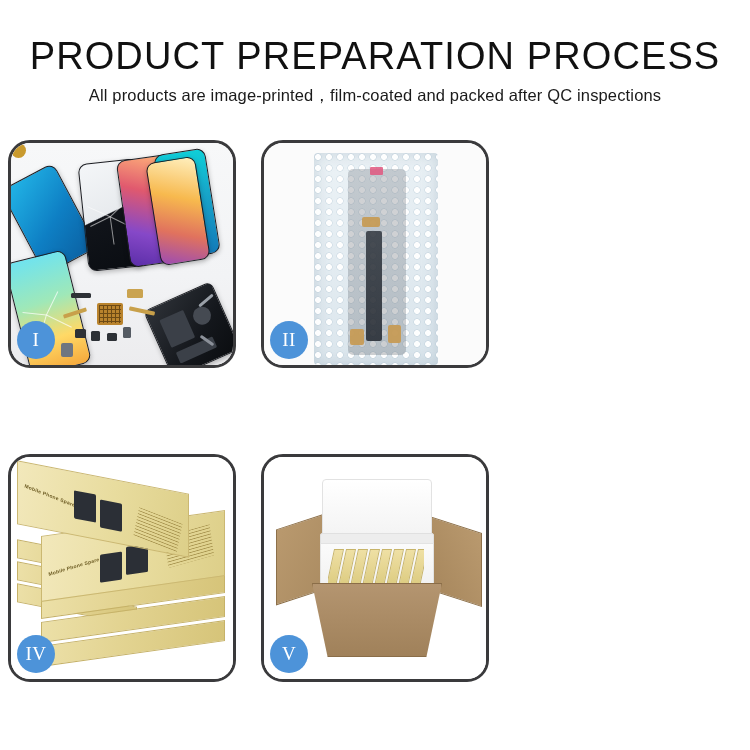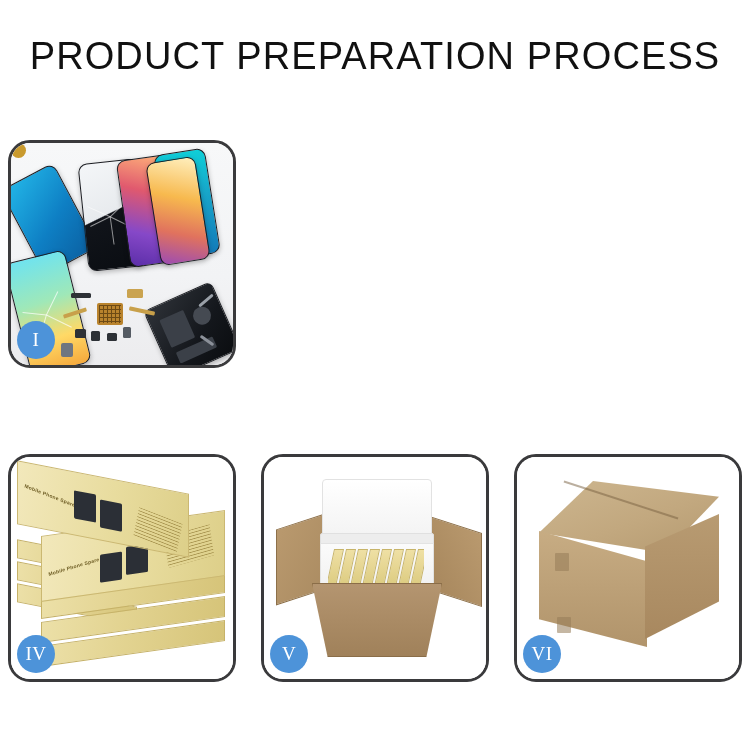--- a/index.html
+++ b/index.html
@@ -381,20 +381,21 @@
     position: absolute;
     background: rgba(150,124,88,.55);
     border-radius: 1px;
   }
 </style>
 </head>
 <body>
 
 <div class="header">
   <div class="page-title">PRODUCT PREPARATION PROCESS</div>
+  <div class="page-subtitle">All products are image-printed，film-coated and packed after QC inspections</div>
 </div>
 
 <div class="grid">
 
   <div class="panel p1">
     <div class="photo sc-parts">
       <div class="ph ph-blue"></div>
       <div class="ph ph-black">
         <div class="crack" style="left:26px;top:54px;width:26px;transform:rotate(32deg);"></div>
         <div class="crack" style="left:26px;top:54px;width:24px;transform:rotate(-38deg);"></div>
@@ -426,20 +427,33 @@
       <div class="chip" style="left:112px;top:184px;width:8px;height:11px;background:#555b63;"></div>
       <div class="flex-c" style="left:52px;top:168px;width:24px;height:4px;transform:rotate(-18deg);"></div>
       <div class="flex-c" style="left:118px;top:166px;width:26px;height:4px;transform:rotate(12deg);"></div>
       <div class="chip" style="left:50px;top:200px;width:12px;height:14px;background:#6f7680;border-radius:2px;"></div>
       <div class="chip" style="left:188px;top:196px;width:16px;height:3px;background:#8b9099;transform:rotate(35deg);"></div>
       <div class="chip" style="left:186px;top:156px;width:18px;height:3px;background:#9aa0a8;transform:rotate(-40deg);"></div>
     </div>
     <div class="badge">I</div>
   </div>
 
+  <div class="panel p2">
+    <div class="photo sc-bubble">
+      <div class="bw-bag">
+        <div class="bw-screen"></div>
+        <div class="bw-flex"></div>
+        <div class="bw-conn" style="left:48px;top:64px;width:18px;height:10px;"></div>
+        <div class="bw-conn" style="left:36px;top:176px;width:14px;height:16px;"></div>
+        <div class="bw-conn" style="left:74px;top:172px;width:13px;height:18px;"></div>
+        <div class="bw-tape"></div>
+      </div>
+    </div>
+    <div class="badge">II</div>
+  </div>
 
 
   <div class="panel p4">
     <div class="photo sc-stack">
 
       <div class="sb" style="left:6px;top:138px;width:118px;height:17px;transform:skewY(11deg);"></div>
       <div class="sb" style="left:6px;top:116px;width:118px;height:17px;transform:skewY(11deg);"></div>
       <div class="sb" style="left:6px;top:94px;width:118px;height:17px;transform:skewY(11deg);"></div>
 
       <div class="sb" style="left:30px;top:176px;width:182px;height:19px;transform:skewY(-8deg);"></div>
@@ -479,25 +493,14 @@
         <div class="fc-bar" style="left:50px;"></div>
         <div class="fc-bar" style="left:62px;"></div>
         <div class="fc-bar" style="left:74px;"></div>
         <div class="fc-bar" style="left:86px;"></div>
       </div>
       <div class="fc-body"></div>
     </div>
     <div class="badge">V</div>
   </div>
 
-  <div class="panel p6">
-    <div class="photo sc-carton">
-      <div class="ct-top"></div>
-      <div class="ct-front"></div>
-      <div class="ct-side"></div>
-      <div class="ct-seam" style="left:44px;top:42px;width:120px;height:2px;transform:rotate(18deg);"></div>
-      <div class="ct-tape" style="left:38px;top:96px;width:14px;height:18px;"></div>
-      <div class="ct-tape" style="left:40px;top:160px;width:14px;height:16px;"></div>
-    </div>
-    <div class="badge">VI</div>
-  </div>
 
 </div>
 
 </body></html>

